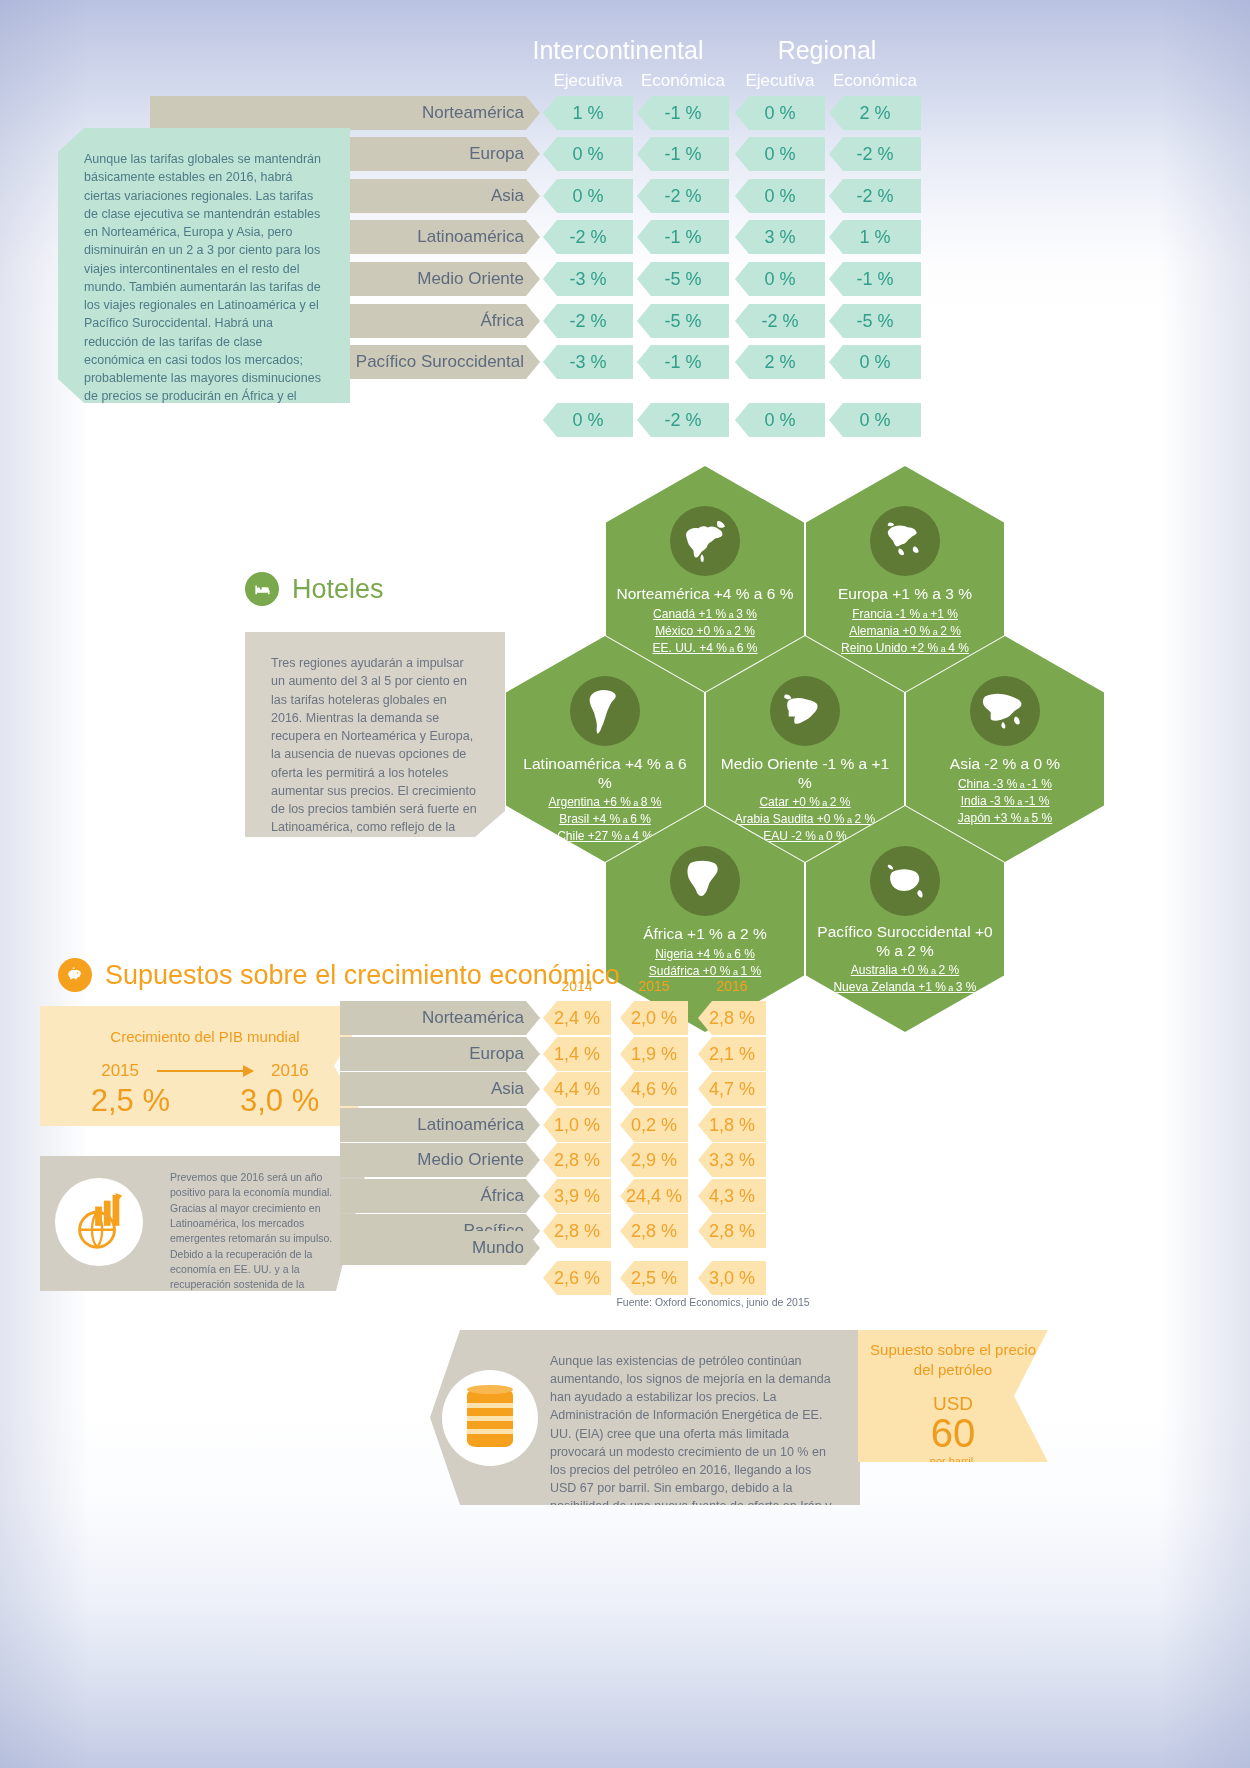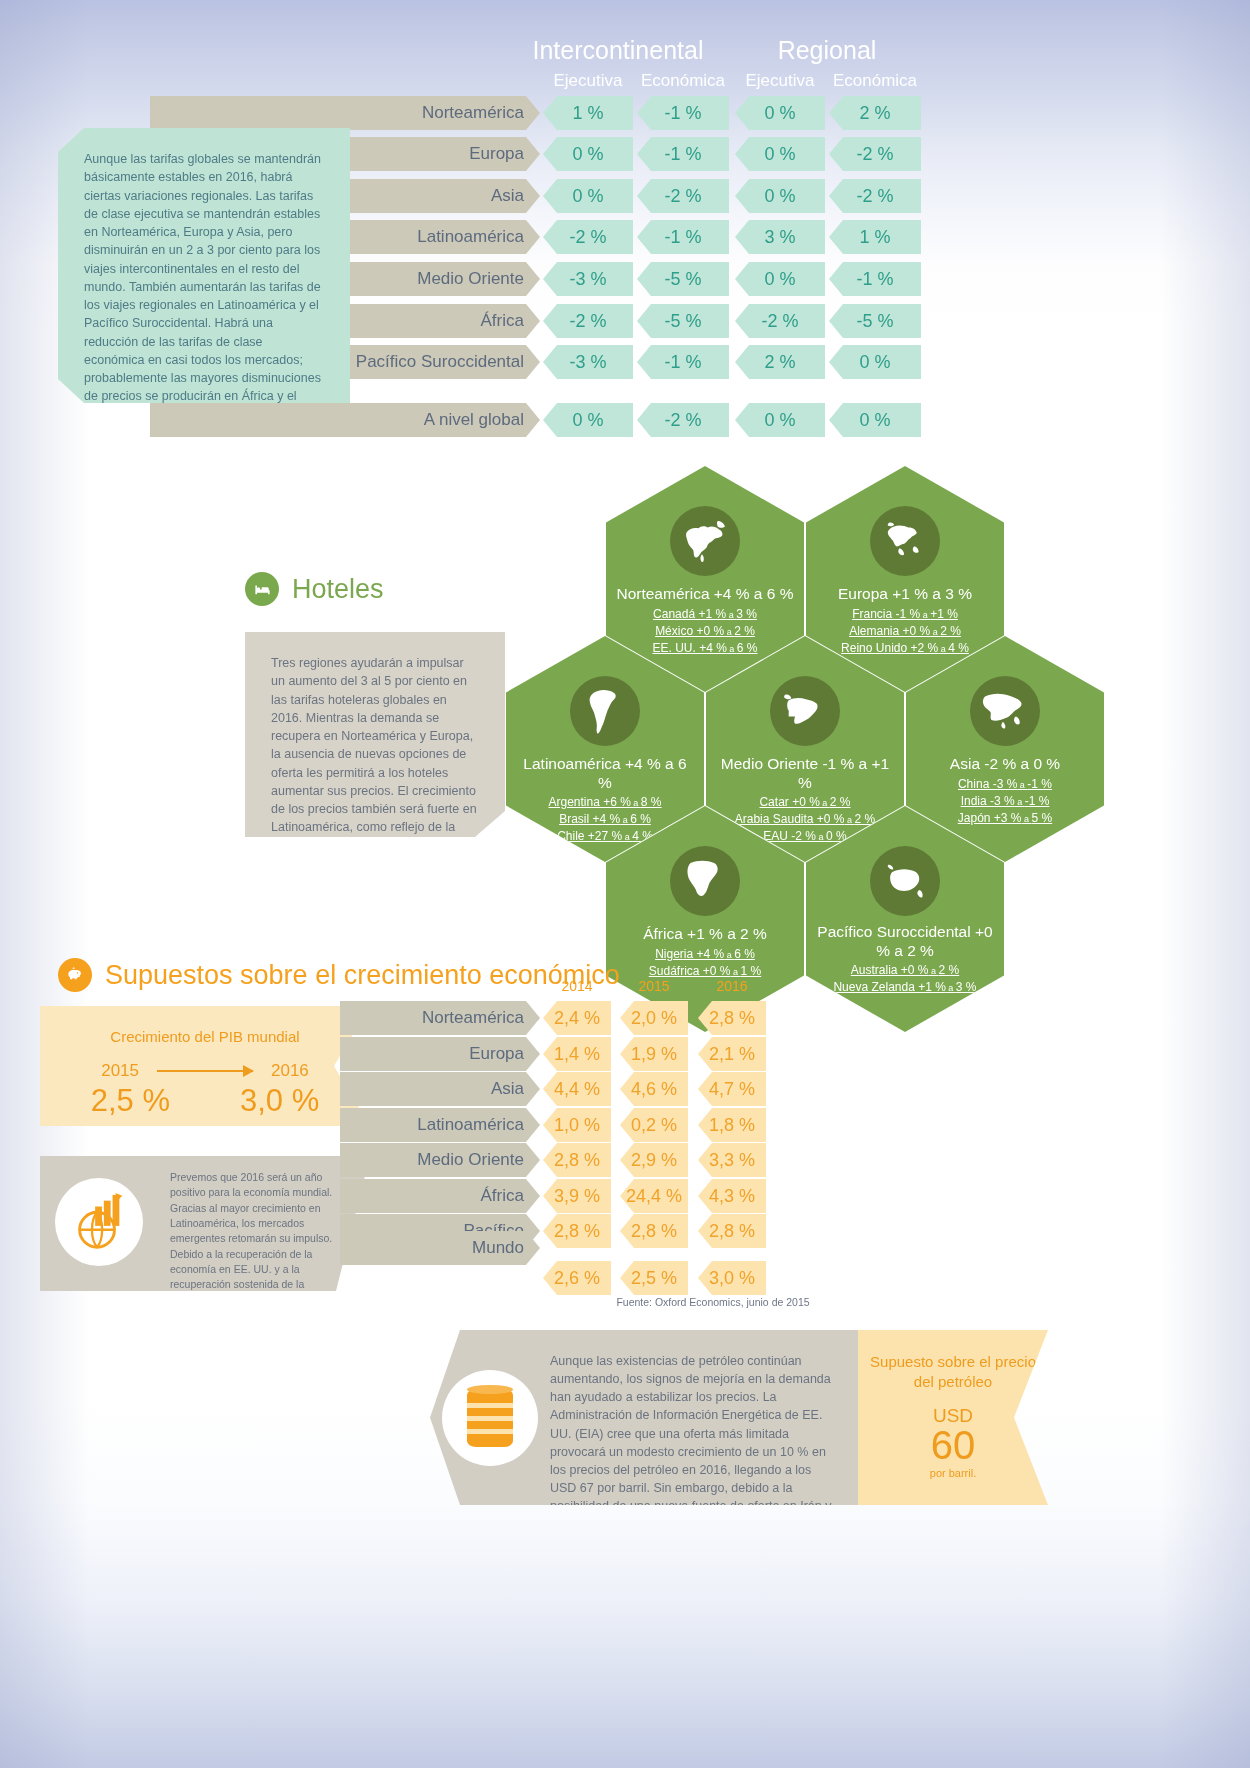--- a/index.html
+++ b/index.html
@@ -177,21 +177,20 @@
     <div class="val-cell val-teal" style="left:637px; top:304px; width:92px;">-5 %</div>
     <div class="val-cell val-teal" style="left:735px; top:304px; width:90px;">-2 %</div>
     <div class="val-cell val-teal" style="left:829px; top:304px; width:92px;">-5 %</div>
 
     <div class="lbl-arrow" style="left:150px; top:345px; width:390px;"><span>Pacífico Suroccidental</span></div>
     <div class="val-cell val-teal" style="left:543px; top:345px; width:90px;">-3 %</div>
     <div class="val-cell val-teal" style="left:637px; top:345px; width:92px;">-1 %</div>
     <div class="val-cell val-teal" style="left:735px; top:345px; width:90px;">2 %</div>
     <div class="val-cell val-teal" style="left:829px; top:345px; width:92px;">0 %</div>
 
-    <div class="lbl-arrow" style="left:150px; top:403px; width:390px;"><span>A nivel global</span></div>
     <div class="val-cell val-teal" style="left:543px; top:403px; width:90px;">0 %</div>
     <div class="val-cell val-teal" style="left:637px; top:403px; width:92px;">-2 %</div>
     <div class="val-cell val-teal" style="left:735px; top:403px; width:90px;">0 %</div>
     <div class="val-cell val-teal" style="left:829px; top:403px; width:92px;">0 %</div>
   </section>
 
   <div class="callout teal" style="left:58px; top:128px; width:292px; height:275px;">Aunque las tarifas globales se mantendrán básicamente estables en 2016, habrá ciertas variaciones regionales. Las tarifas de clase ejecutiva se mantendrán estables en Norteamérica, Europa y Asia, pero disminuirán en un 2 a 3 por ciento para los viajes intercontinentales en el resto del mundo. También aumentarán las tarifas de los viajes regionales en Latinoamérica y el Pacífico Suroccidental. Habrá una reducción de las tarifas de clase económica en casi todos los mercados; probablemente las mayores disminuciones de precios se producirán en África y el Medio Oriente. Solo prevemos aumentos de las tarifas de clase económica en Norteamérica y Latinoamérica, en respuesta a la fuerte demanda de viajes regionales.</div>
 
   <div class="sec-title" style="left:245px; top:572px;">
     <span class="badge green">
@@ -393,20 +392,20 @@
   <div class="oil-left" style="left:430px; top:1330px; width:430px; height:175px; padding:22px 26px 22px 120px;">Aunque las existencias de petróleo continúan aumentando, los signos de mejoría en la demanda han ayudado a estabilizar los precios. La Administración de Información Energética de EE. UU. (EIA) cree que una oferta más limitada provocará un modesto crecimiento de un 10 % en los precios del petróleo en 2016, llegando a los USD 67 por barril. Sin embargo, debido a la posibilidad de una nueva fuente de oferta en Irán y la incertidumbre acerca de la demanda en la eurozona, nuestro supuesto sobre los precios del petróleo es de USD 60 por barril, precio semejante al promedio de 2015.</div>
   <div class="oil-circle" style="left:442px; top:1370px;">
     <span class="barrel">
       <span class="body"></span>
       <span class="top"></span>
       <span class="r" style="top:14px;"></span>
       <span class="r" style="top:27px;"></span>
       <span class="r" style="top:40px;"></span>
     </span>
   </div>
-  <div class="oil-right" style="left:858px; top:1330px; width:190px; height:175px; padding-top:22px;">
+  <div class="oil-right" style="left:858px; top:1330px; width:190px; height:132px; padding-top:10px;">
     <div style="font-size:15px; line-height:1.3;">Supuesto sobre el precio del petróleo</div>
     <div style="font-size:19px; margin-top:14px;">USD</div>
     <div style="font-size:40px; line-height:1; margin-top:-2px;">60</div>
     <div style="font-size:11px; margin-top:2px;">por barril.</div>
   </div>
 
 </div>
 
 </body></html>

